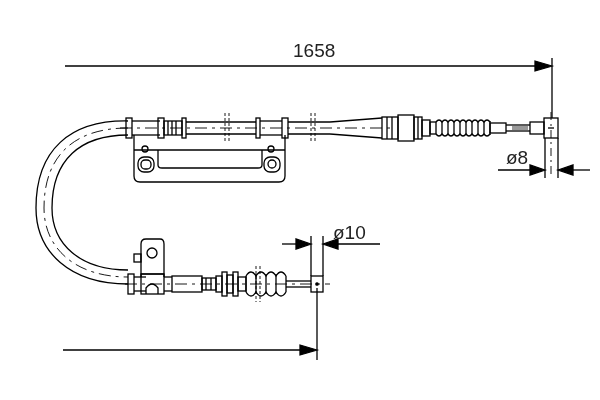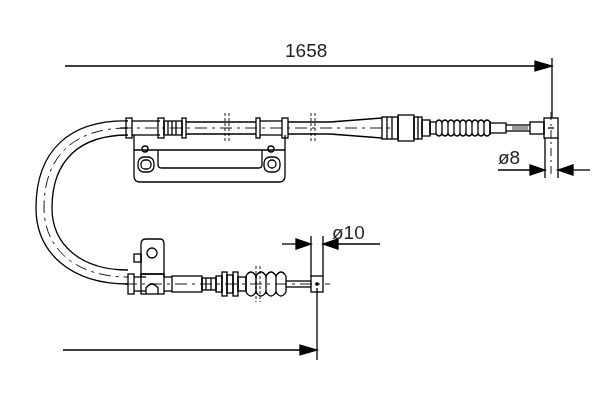--- a/index.html
+++ b/index.html
@@ -1,18 +1,18 @@
 <!DOCTYPE html>
 <html><head>
   <meta charset="utf-8">
   <style>
     html, body { margin:0; padding:0; background:#ffffff; }
     body { width:600px; height:400px; overflow:hidden; position:relative; font-family:"Liberation Sans", sans-serif; }
     #drawing { position:absolute; left:0; top:0; width:600px; height:400px; }
-    .dim-text { position:absolute; font-family:"Liberation Sans", sans-serif; font-size:19px; color:#222; line-height:1; white-space:nowrap; }
+    .dim-text { position:absolute; font-family:"Liberation Sans", sans-serif; font-size:19px; color:#222; line-height:1; white-space:nowrap;margin-left:8px; }
   </style>
 </head>
 <body>
 
 <svg id="drawing" viewBox="0 0 600 400" xmlns="http://www.w3.org/2000/svg">
   <g fill="none" stroke="#000" stroke-width="1.3">
 
     <g>
       <line x1="65" y1="66" x2="538" y2="66"></line>
       <polygon points="552,66 535,61 535,71" fill="#000"></polygon>
@@ -158,13 +158,13 @@
       <line x1="282" y1="244" x2="297" y2="244"></line>
       <polygon points="311,244 296,239 296,249" fill="#000"></polygon>
       <line x1="338" y1="244" x2="380" y2="244"></line>
       <polygon points="323,244 338,239 338,249" fill="#000"></polygon>
     </g>
   </g>
 </svg>
 
 <div class="dim-text" style="left:285px; top:41px;">1658</div>
 <div class="dim-text" style="left:498px; top:148px;text-align:right;">ø8</div>
-<div class="dim-text" style="left:332px; top:223px;">ø10</div>
+<div class="dim-text" style="left:325px; top:223px;">ø10</div>
 
 </body></html>

